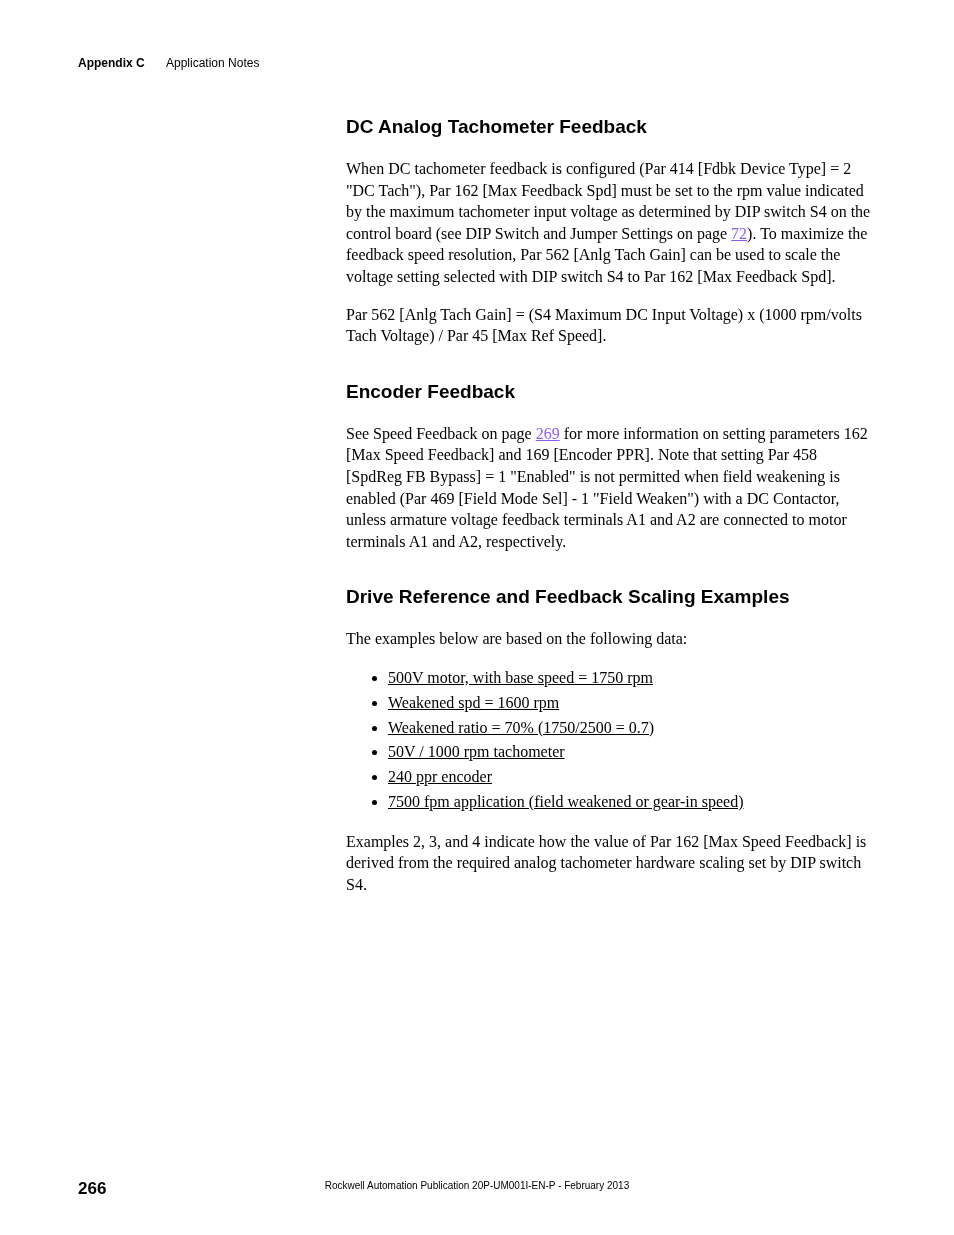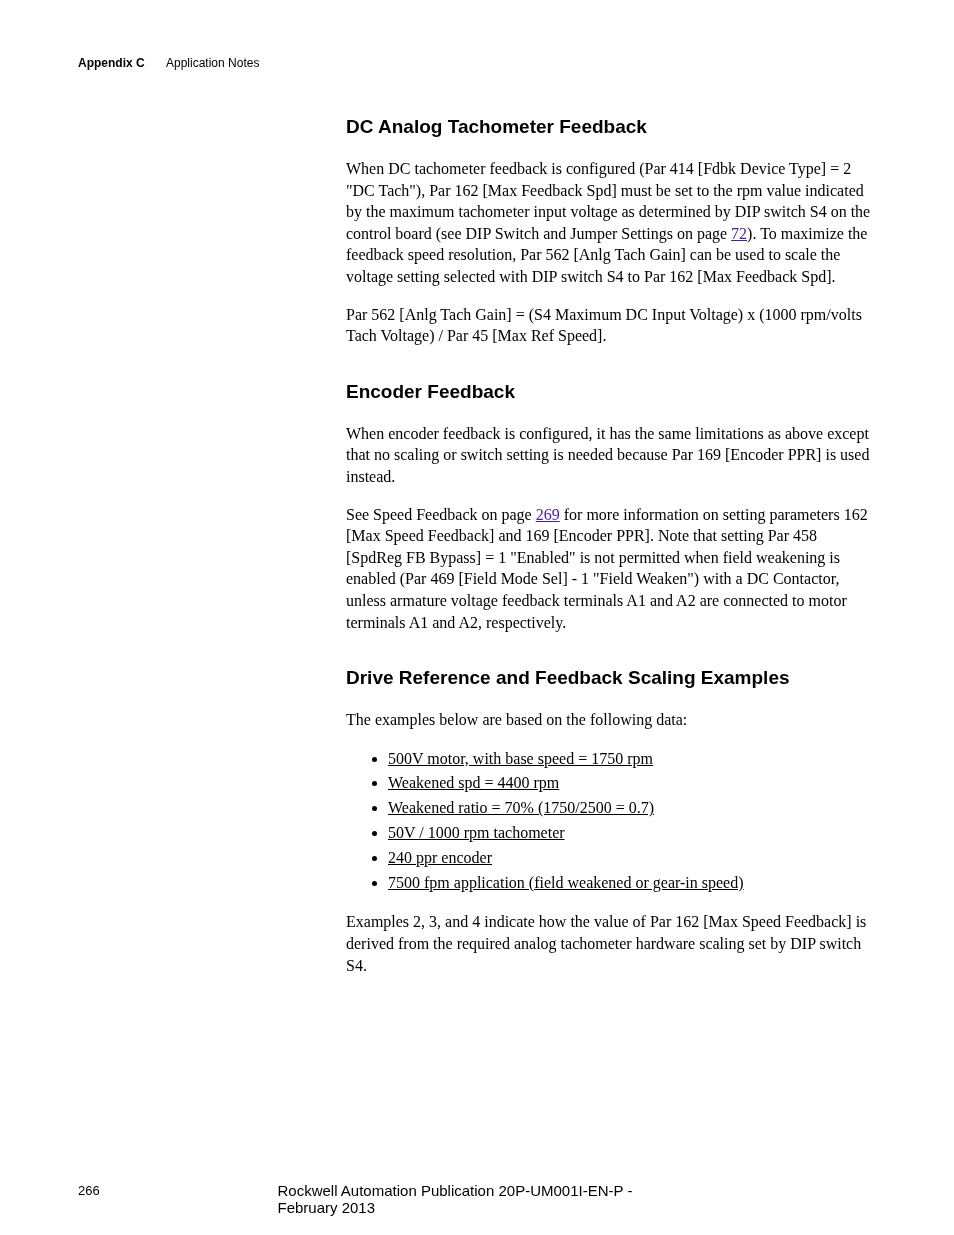--- a/index.html
+++ b/index.html
@@ -44,49 +44,49 @@
     margin: 0 0 20px 0;
     color: #000;
   }
   .section p {
     font-size: 16px;
     line-height: 1.35;
     margin: 0 0 16px 0;
     text-align: left;
   }
   a.pagelink {
-    color: #4c1d95;
+    color: #8b5cf6;
     text-decoration: underline;
   }
   ul.bullets {
     margin: 4px 0 16px 0;
     padding-left: 42px;
   }
   ul.bullets li {
     font-size: 16px;
     line-height: 1.55;
     list-style-type: disc;
     text-decoration: underline;
   }
   .footer {
     position: absolute;
     bottom: 36px;
     left: 78px;
     right: 78px;
     font-family: Arial, Helvetica, sans-serif;
   }
   .footer .pagenum {
-    font-weight: normal;
-    font-size: 13px;
+    font-weight: bold;
+    font-size: 17px;
   }
   .footer .pubinfo {
     position: absolute;
     left: 50%;
     transform: translateX(-50%);
-    font-size: 15px;
+    font-size: 10px;
     top: 1px;
   }
 </style>
 </head>
 <body>
 
 <div class="page">
 
   <div class="header">
     <span class="appendix">Appendix C</span>
@@ -99,32 +99,31 @@
     <div class="section">
       <h2>DC Analog Tachometer Feedback</h2>
       <p>
         <span>When DC tachometer feedback is configured (Par 414 [Fdbk Device Type] = 2 "DC Tach"), Par 162 [Max Feedback Spd] must be set to the rpm value indicated by the maximum tachometer input voltage as determined by DIP switch S4 on the control board (see DIP Switch and Jumper Settings on page </span><a href="#" class="pagelink">72</a><span>). To maximize the feedback speed resolution, Par 562 [Anlg Tach Gain] can be used to scale the voltage setting selected with DIP switch S4 to Par 162 [Max Feedback Spd].</span>
       </p>
       <p>Par 562 [Anlg Tach Gain] = (S4 Maximum DC Input Voltage) x (1000 rpm/volts Tach Voltage) / Par 45 [Max Ref Speed].</p>
     </div>
 
     <div class="section">
       <h2>Encoder Feedback</h2>
-      <p>When encoder feedback is configured, it has the same limitations as above except that no scaling or switch setting is needed because Par 169 [Encoder PPR] is used instead.</p>
       <p>
         <span>See Speed Feedback on page </span><a href="#" class="pagelink">269</a><span> for more information on setting parameters 162 [Max Speed Feedback] and 169 [Encoder PPR]. Note that setting Par 458 [SpdReg FB Bypass] = 1 "Enabled" is not permitted when field weakening is enabled (Par 469 [Field Mode Sel] - 1 "Field Weaken") with a DC Contactor, unless armature voltage feedback terminals A1 and A2 are connected to motor terminals A1 and A2, respectively.</span>
       </p>
     </div>
 
     <div class="section">
       <h2>Drive Reference and Feedback Scaling Examples</h2>
       <p>The examples below are based on the following data:</p>
       <ul class="bullets">
         <li>500V motor, with base speed = 1750 rpm</li>
-        <li>Weakened spd = 4400 rpm</li>
+        <li>Weakened spd = 1600 rpm</li>
         <li>Weakened ratio = 70% (1750/2500 = 0.7)</li>
         <li>50V / 1000 rpm tachometer</li>
         <li>240 ppr encoder</li>
         <li>7500 fpm application (field weakened or gear-in speed)</li>
       </ul>
       <p>Examples 2, 3, and 4 indicate how the value of Par 162 [Max Speed Feedback] is derived from the required analog tachometer hardware scaling set by DIP switch S4.</p>
     </div>
 
   </div>
 

